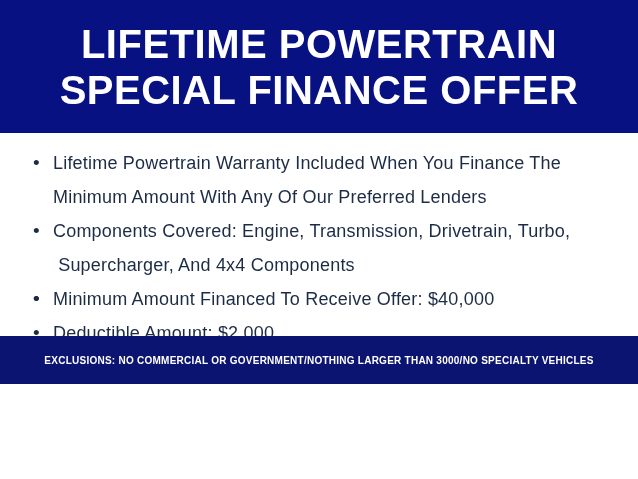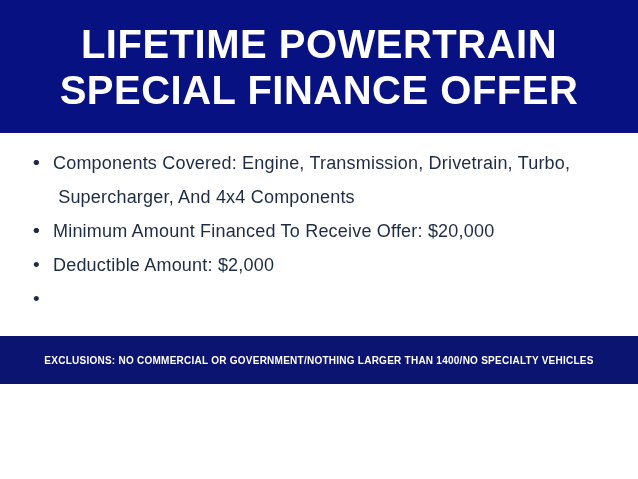--- a/index.html
+++ b/index.html
@@ -97,40 +97,42 @@
 
   <div class="header-banner">
     <div class="header-title">LIFETIME POWERTRAIN
 SPECIAL FINANCE OFFER</div>
   </div>
 
   <div class="body-section">
     <ul class="bullet-list">
       <li>
         <span class="bullet-dot">•</span>
+        <span class="bullet-text">Lifetime Powertrain Warranty Included When You Finance The
+Minimum Amount With Any Of Our Preferred Lenders</span>
       </li>
       <li>
         <span class="bullet-dot">•</span>
         <span class="bullet-text">Components Covered: Engine, Transmission, Drivetrain, Turbo,
  Supercharger, And 4x4 Components</span>
       </li>
       <li>
         <span class="bullet-dot">•</span>
       </li>
       <li>
         <span class="bullet-dot">•</span>
-        <span class="bullet-text">Minimum Amount Financed To Receive Offer: $20,000</span>
+        <span class="bullet-text">Minimum Amount Financed To Receive Offer: $40,000</span>
       </li>
       <li>
         <span class="bullet-dot">•</span>
         <span class="bullet-text">Deductible Amount: $2,000</span>
       </li>
       <li>
         <span class="bullet-dot">•</span>
       </li>
     </ul>
   </div>
 
   <div class="footer-banner">
-    <div class="footer-text">EXCLUSIONS: NO COMMERCIAL OR GOVERNMENT/NOTHING LARGER THAN 1400/NO SPECIALTY VEHICLES</div>
+    <div class="footer-text">EXCLUSIONS: NO COMMERCIAL OR GOVERNMENT/NOTHING LARGER THAN 3000/NO SPECIALTY VEHICLES</div>
   </div>
 
 </div>
 
 </body></html>

